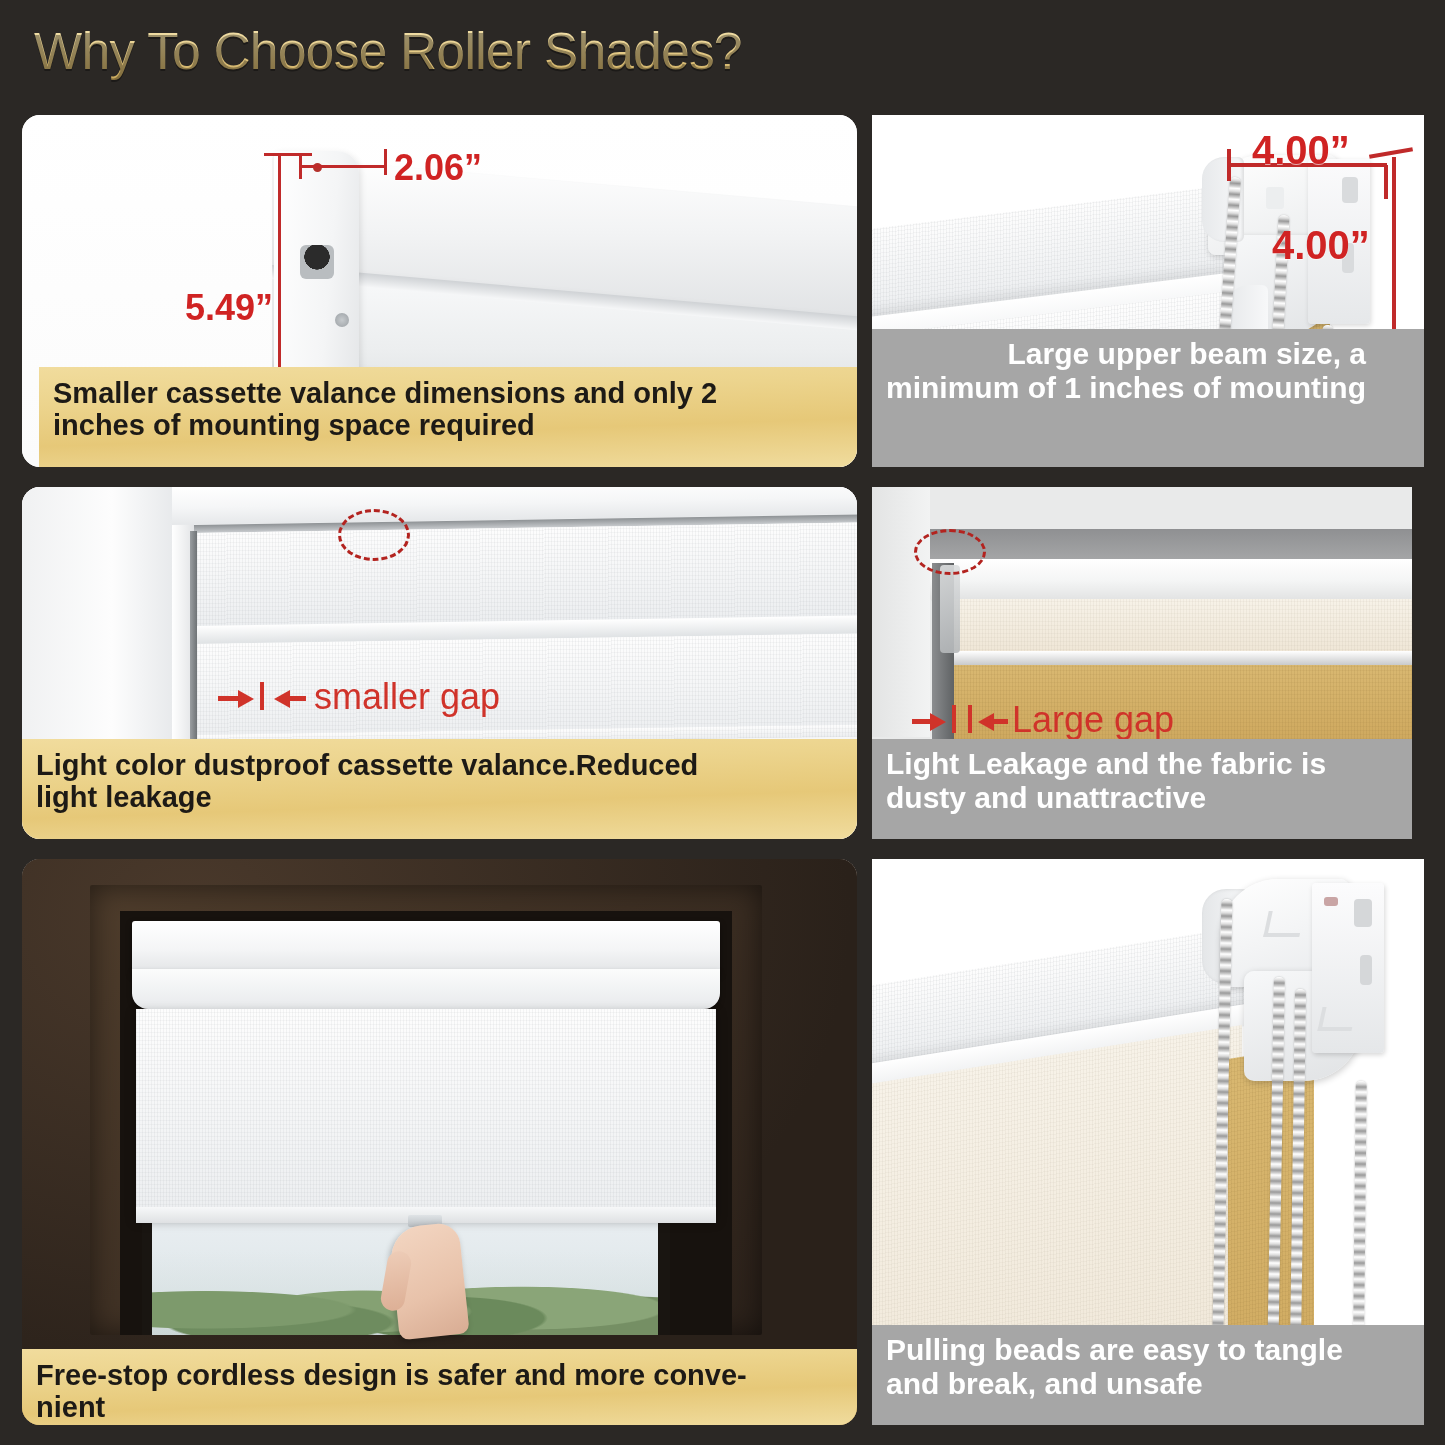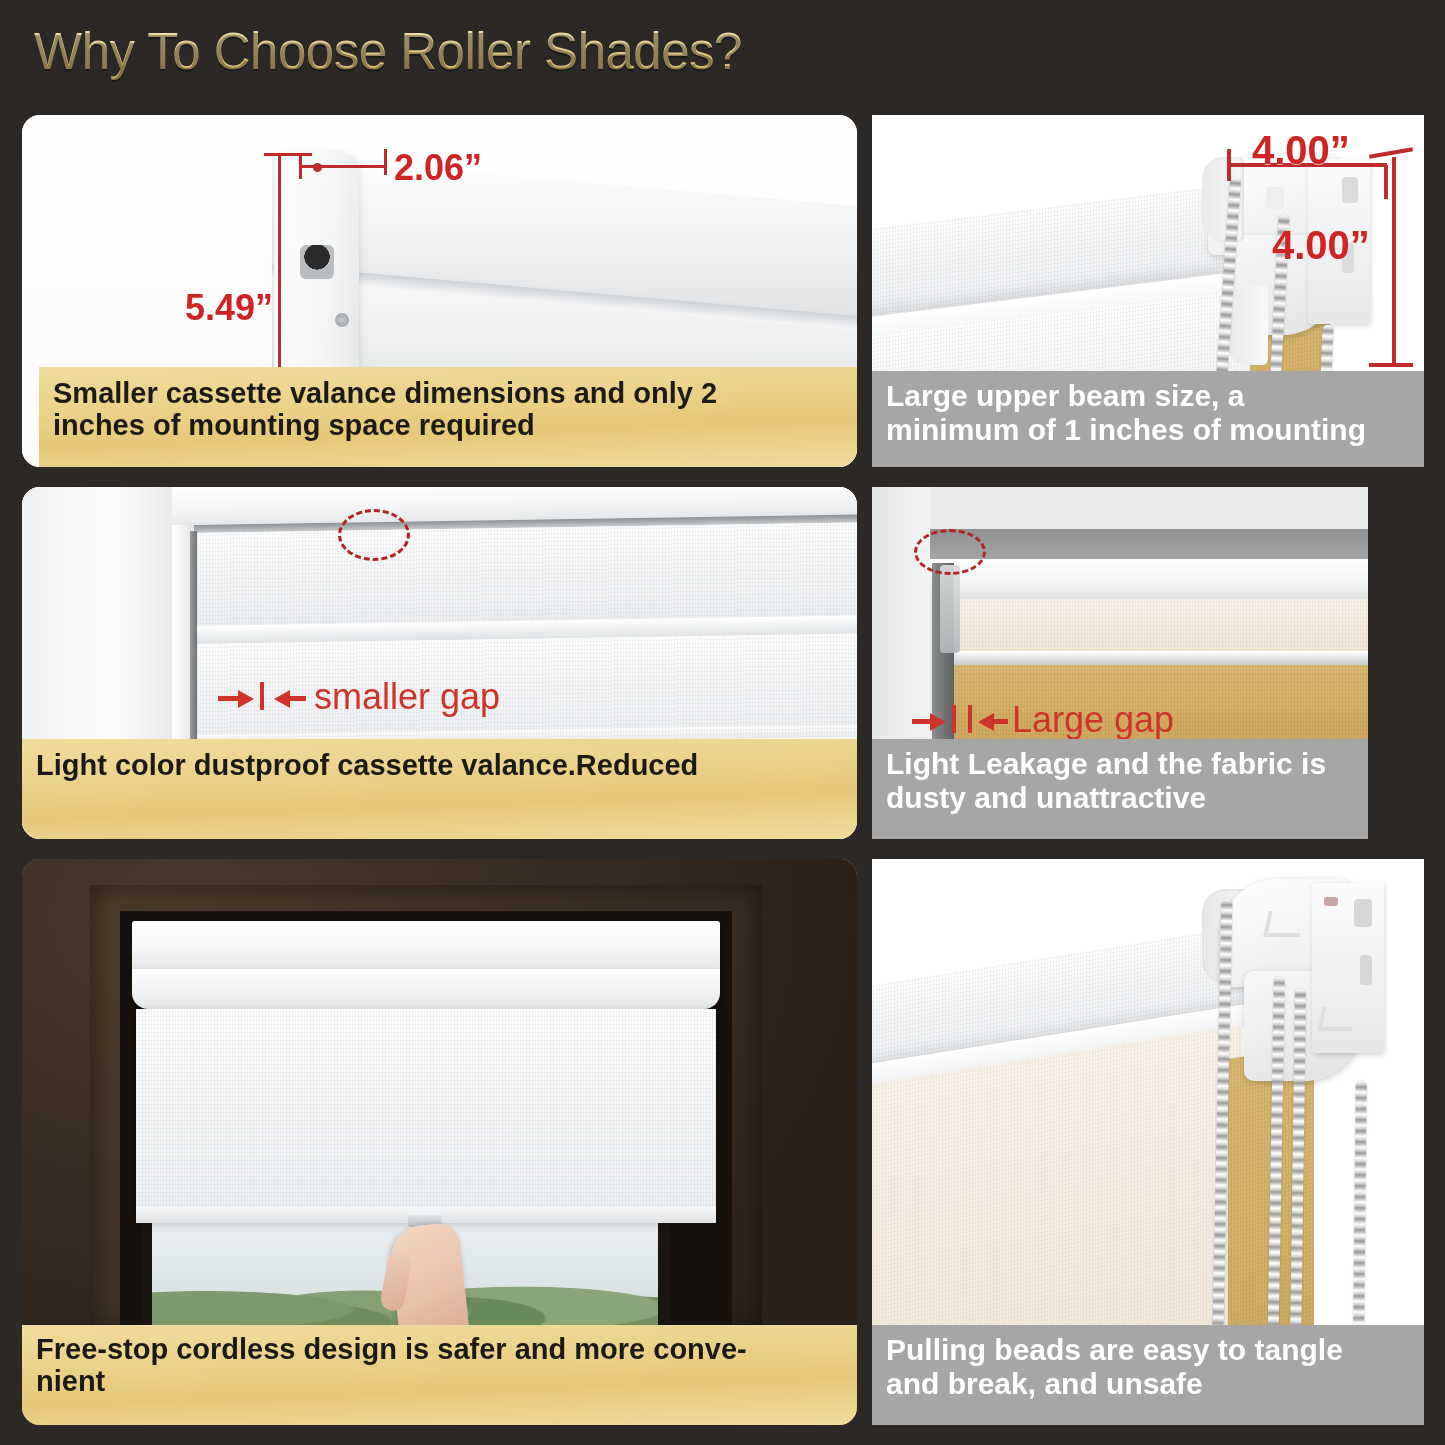--- a/index.html
+++ b/index.html
@@ -203,21 +203,21 @@
       <div class="dimline" style="left:355px; top:34px; width:4px; height:32px;"></div>
       <div class="dimline" style="left:512px; top:50px; width:4px; height:34px;"></div>
       <div class="dimtext" style="left:380px; top:13px; font-size:40px;">4.00”</div>
 
       <div class="dimline" style="left:520px; top:42px; width:4px; height:210px;"></div>
       <div class="dimline" style="left:497px; top:36px; width:44px; height:4px; transform:rotate(-10deg);"></div>
       <div class="dimline" style="left:497px; top:248px; width:44px; height:4px;"></div>
       <div class="dimtext" style="left:400px; top:108px; font-size:40px;">4.00”</div>
     </div>
 
-    <div class="cap grey" style="height:96px;">
+    <div class="cap grey" style="height:138px;text-align:right;">
       <div>
         <span>Large upper beam size, a</span>
         <span>minimum of 1 inches of mounting</span>
       </div>
     </div>
   </div>
 
   <div class="panel left" style="left:22px; top:487px; width:835px; height:352px;">
     <div class="photo" style="background:#f6f7f8;">
 
@@ -250,25 +250,26 @@
       <div class="arrow-r" style="left:216px; top:203px;"></div>
       <div style="position:absolute; left:238px; top:195px; width:4px; height:28px; background:#d0332a;"></div>
       <div class="arrow-l" style="left:252px; top:203px;"></div>
       <div class="arrow-stem" style="left:266px; top:209px; width:18px;"></div>
       <div class="anntext" style="left:292px; top:189px; font-size:36px;">smaller gap</div>
     </div>
 
     <div class="cap gold" style="height:100px;">
       <div>
         <span>Light color dustproof cassette valance.Reduced</span>
-      </div>
-    </div>
-  </div>
-
-  <div class="panel right" style="left:872px; top:487px; width:496px; height:352px;">
+        <span>light leakage</span>
+      </div>
+    </div>
+  </div>
+
+  <div class="panel right" style="left:872px; top:487px; width:540px; height:352px;">
     <div class="photo" style="background:#e9eaea;">
 
       <div style="position:absolute; left:0; top:0; width:58px; height:250px;
            background:linear-gradient(90deg,#e3e4e4,#f2f3f3);"></div>
 
       <div style="position:absolute; left:58px; top:42px; width:494px; height:34px;
            background:linear-gradient(180deg,#8f9092,#a7a8a9);"></div>
 
       <div style="position:absolute; left:58px; top:72px; width:494px; height:44px;
            background:linear-gradient(180deg,#ffffff 0%,#f4f5f5 50%,#dfe0e0 100%); border-radius:0 0 6px 6px;"></div>
@@ -348,21 +349,21 @@
            background:linear-gradient(160deg,#f3d6c2 0%,#e8c2aa 60%,#d8ac93 100%);
            border-radius:32px 22px 10px 10px; transform:rotate(-6deg);
            box-shadow:-2px 2px 6px rgba(0,0,0,0.25);"></div>
       <div style="position:absolute; left:362px; top:392px; width:24px; height:60px;
            background:linear-gradient(160deg,#eecdb8,#dcae94); border-radius:14px; transform:rotate(10deg);"></div>
 
       <div style="position:absolute; left:0; bottom:0; width:100%; height:38px;
            background:linear-gradient(90deg,#c9a257 0%,#e6cf92 25%,#f4e6bd 50%,#e0c483 75%,#b98f46 100%);"></div>
     </div>
 
-    <div class="cap gold" style="height:100px;align-items:center;">
+    <div class="cap gold" style="height:76px;">
       <div>
         <span>Free-stop cordless design is safer and more conve-</span>
         <span>nient</span>
       </div>
     </div>
   </div>
 
   <div class="panel right" style="left:872px; top:859px; width:552px; height:566px;">
     <div class="photo" style="background:#ffffff;">
 

